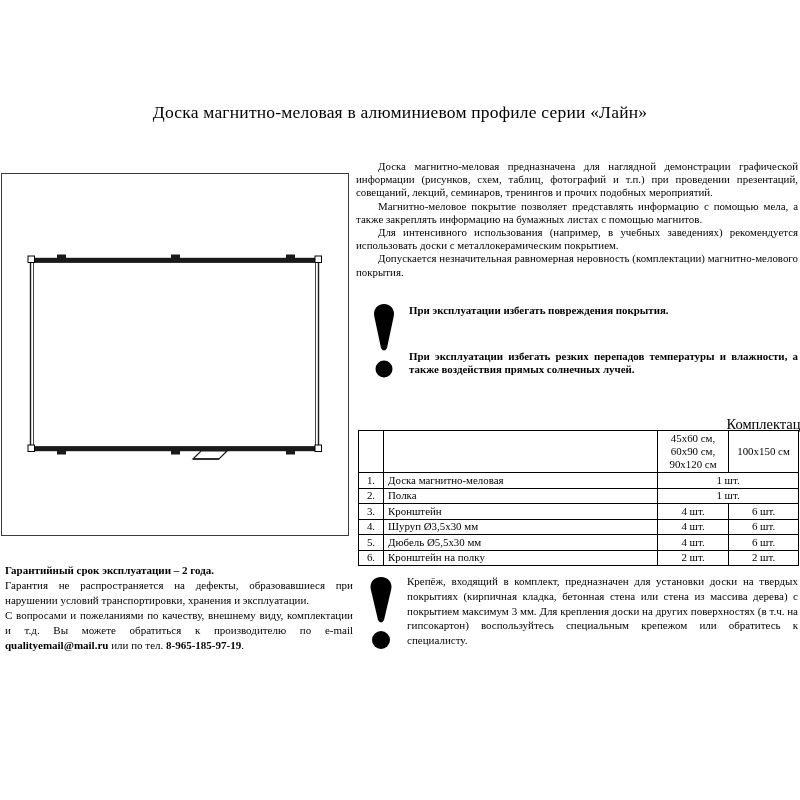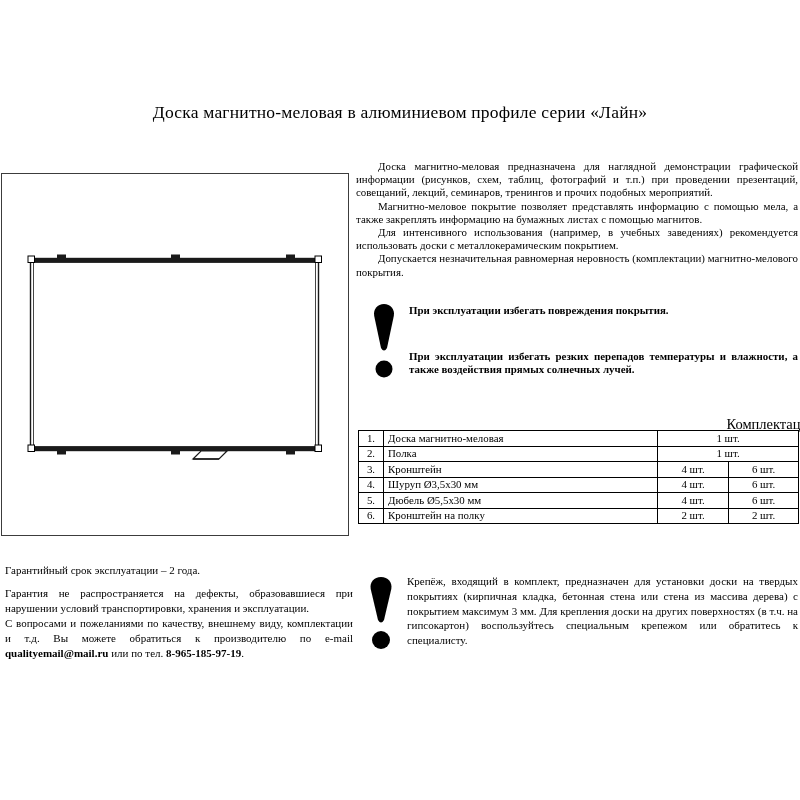--- a/index.html
+++ b/index.html
@@ -47,21 +47,21 @@
   }
   table.equip tr.head td { text-align:center; vertical-align:middle; height:41px; }
   td.c-num { text-align:center; padding:0 2px; }
   td.c-name { text-align:left; }
   td.c-qty { text-align:center; }
   .warranty {
     position:absolute; left:5px; top:563px; width:348px;
     font-size:11px; line-height:14.9px; text-align:justify;
   }
   .warranty p { margin:0; }
-  .warranty p.first { margin-bottom:8px; }
+  .warranty p.first { margin-bottom:0;font-weight:bold; }
   .warn-text-3 {
     position:absolute; left:407px; top:574px; width:391px;
     font-size:11px; font-weight:normal; text-align:justify; line-height:14.8px;
   }
   .b { font-weight:bold; }
 </style>
 </head>
 <body>
 
 <div class="page">
@@ -114,20 +114,26 @@
   <h2 class="kom-title">Комплектация</h2>
 
   <table class="equip">
     <colgroup>
       <col style="width:25px">
         <col style="width:274px">
         <col style="width:71px">
         <col style="width:70px">
     </colgroup>
     <tbody>
+      <tr class="head">
+        <td class="c-num"></td>
+        <td class="c-name"></td>
+        <td class="c-qty">45x60 см, 60x90 см, 90x120 см</td>
+        <td class="c-qty">100x150 см</td>
+      </tr>
       <tr>
         <td class="c-num">1.</td>
         <td class="c-name">Доска магнитно-меловая</td>
         <td class="c-qty" colspan="2">1 шт.</td>
       </tr>
       <tr>
         <td class="c-num">2.</td>
         <td class="c-name">Полка</td>
         <td class="c-qty" colspan="2">1 шт.</td>
       </tr>

